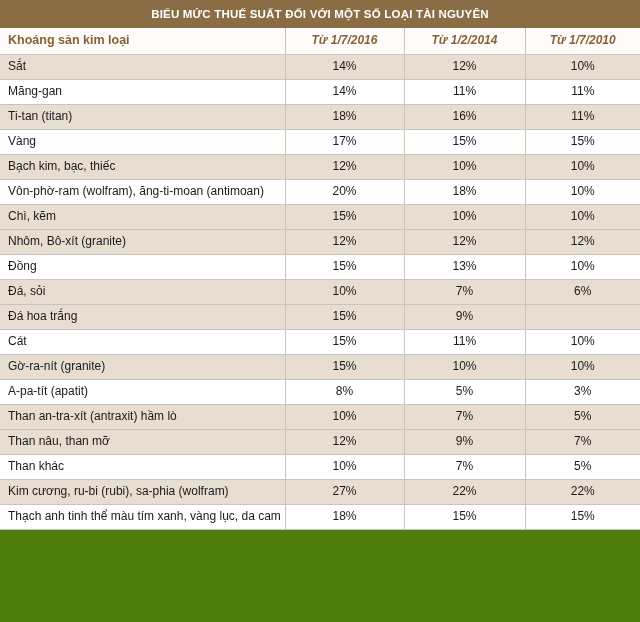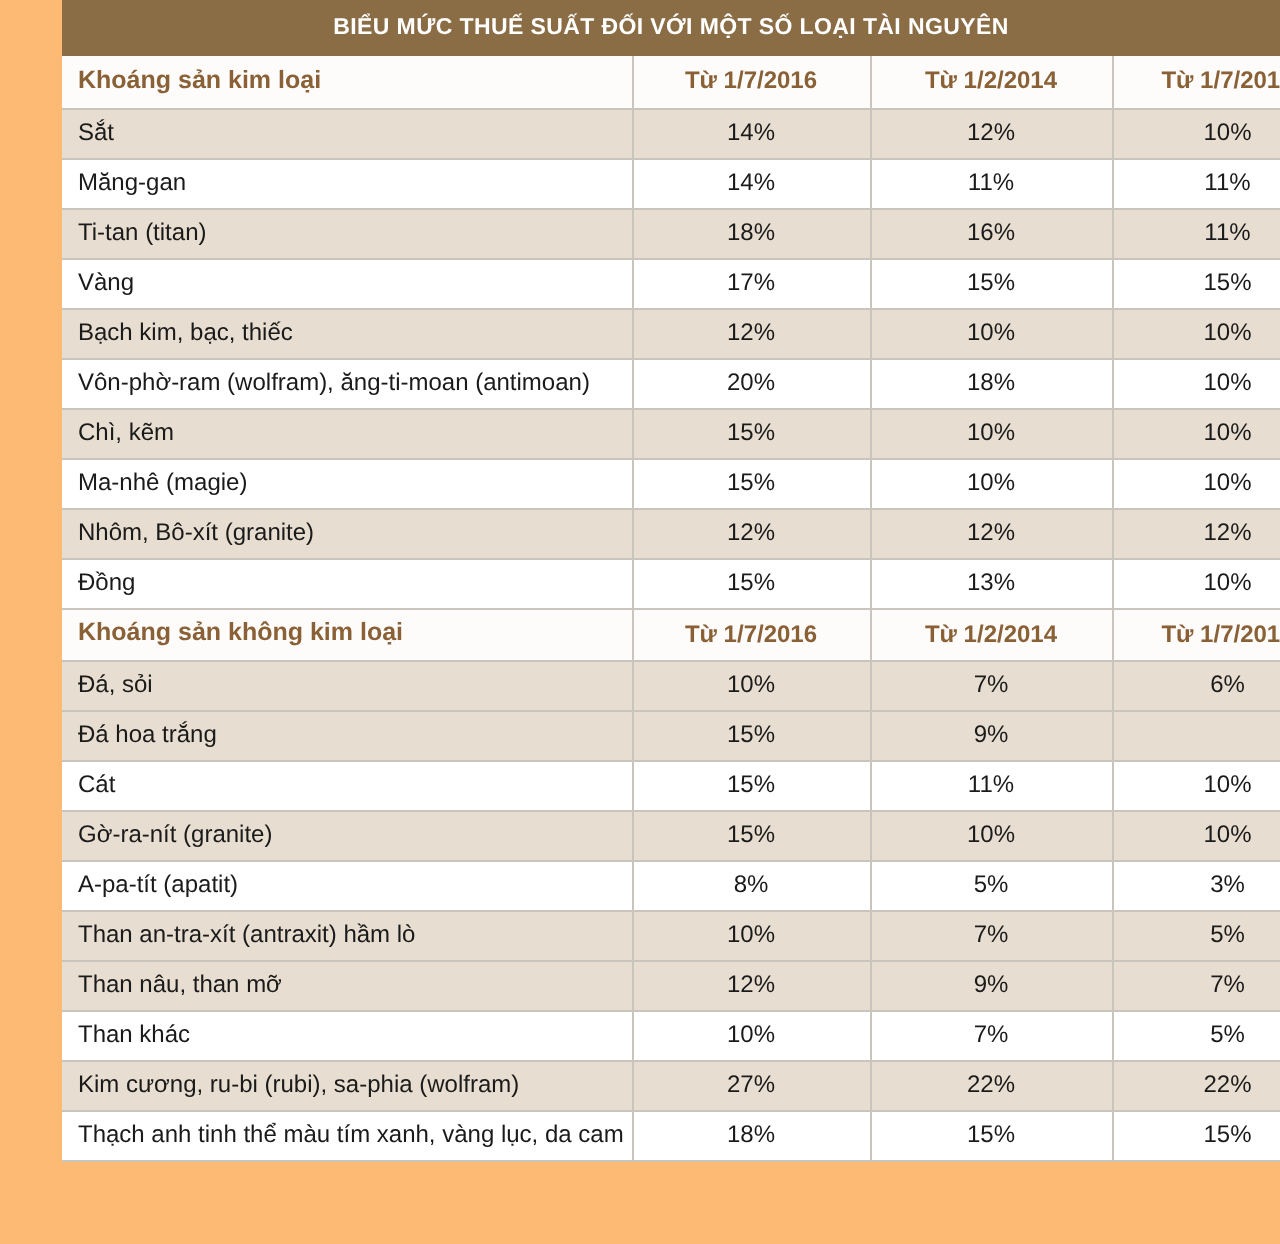--- a/index.html
+++ b/index.html
@@ -14,22 +14,21 @@
     color: #1a1a1a;
     overflow: hidden;
   }
 
   #table-wrap {
     width: 640px;
     height: 622px;
     box-sizing: border-box;
     display: flex;
     flex-direction: column;
-    background: #fdba74;
-    padding-left: 31px;
+    background: #4d7c0f;
   }
 
   
   .title-bar {
     height: 28px;
     flex: 0 0 28px;
     background: #8a6d45;
     color: #ffffff;
     display: flex;
     align-items: center;
@@ -71,21 +70,21 @@
 
   
   tr.section-row td {
     background: #fdfcfa;
     color: #8a6136;
     font-weight: bold;
     font-size: 12.5px;
     border-bottom: 1px solid #c9c4bc;
     height: 26px;
   }
-  tr.section-row td.val { font-size: 12px; }
+  tr.section-row td.val { font-size: 12px; font-style: italic; }
 
   
   tr.data-row.odd td  { background: #e7ddd0; margin-left: 24px; }
   tr.data-row.even td { background: #ffffff; }
 
   tr.data-row td.label { color: #1a1a1a; }
   tr.data-row td.val   { color: #1a1a1a; }
 </style>
 </head>
 <body>
@@ -143,43 +142,31 @@
           <td class="val">20%</td>
           <td class="val">18%</td>
           <td class="val">10%</td>
         </tr>
         <tr class="data-row odd">
           <td class="label">Chì, kẽm</td>
           <td class="val">15%</td>
           <td class="val">10%</td>
           <td class="val">10%</td>
         </tr>
-        <tr class="data-row even">
-          <td class="label">Ma-nhê (magie)</td>
-          <td class="val">15%</td>
-          <td class="val">10%</td>
-          <td class="val">10%</td>
-        </tr>
         <tr class="data-row odd">
           <td class="label">Nhôm, Bô-xít (granite)</td>
           <td class="val">12%</td>
           <td class="val">12%</td>
           <td class="val">12%</td>
         </tr>
         <tr class="data-row even">
           <td class="label">Đồng</td>
           <td class="val">15%</td>
           <td class="val">13%</td>
           <td class="val">10%</td>
-        </tr>
-        <tr class="section-row">
-          <td class="label">Khoáng sản không kim loại</td>
-          <td class="val">Từ 1/7/2016</td>
-          <td class="val">Từ 1/2/2014</td>
-          <td class="val">Từ 1/7/2010</td>
         </tr>
         <tr class="data-row odd">
           <td class="label">Đá, sỏi</td>
           <td class="val">10%</td>
           <td class="val">7%</td>
           <td class="val">6%</td>
         </tr>
         <tr class="data-row odd">
           <td class="label">Đá hoa trắng</td>
           <td class="val">15%</td>

